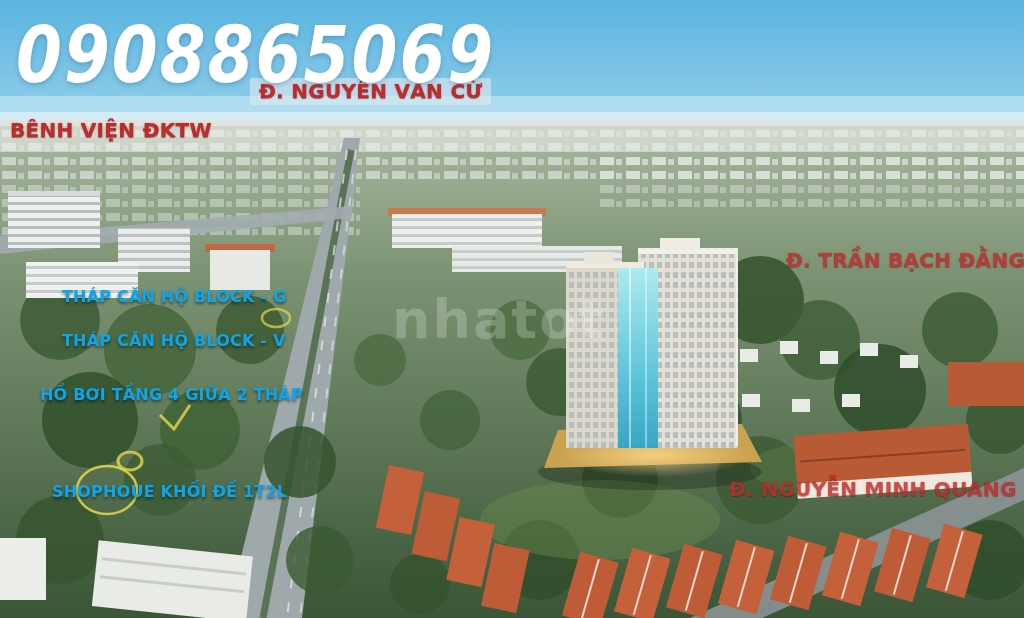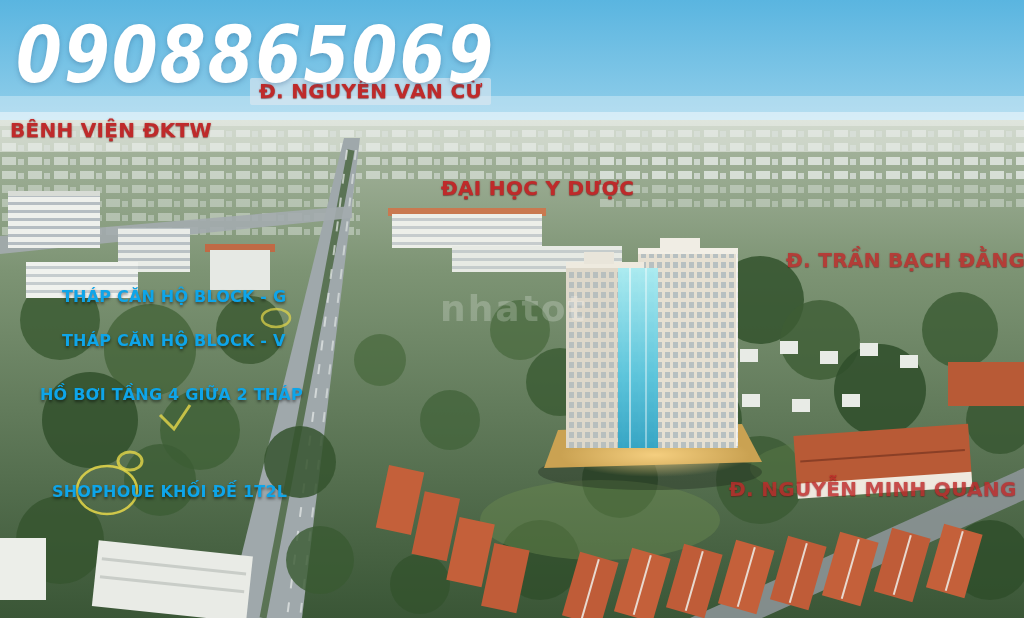--- a/index.html
+++ b/index.html
@@ -12,22 +12,22 @@
     font-size:66px;font-style:italic;font-weight:bold;letter-spacing:2px;white-space:nowrap;
     transform:scaleY(1.18);transform-origin:top left;
     text-shadow:0 2px 5px rgba(50,90,130,.35);}
   .red-label{position:absolute;z-index:5;font-weight:bold;font-size:20px;color:#bf2a2a;
     white-space:nowrap;letter-spacing:.3px;
     text-shadow:0 1px 1px rgba(90,10,10,.5),0 0 2px rgba(140,30,30,.35);}
   .backdrop{background:rgba(222,233,240,.62);padding:1px 9px 2px;border-radius:2px;}
   .white-label{position:absolute;z-index:5;font-weight:bold;font-size:16px;color:#0ea5e9;
     white-space:nowrap;letter-spacing:.2px;text-shadow:0 2px 3px rgba(0,0,0,.5);}
   .faded{opacity:.82;text-align:center;}
-  .watermark{position:absolute;left:392px;top:288px;z-index:1;font-size:36px;font-weight:bold;
-    color:rgba(255,255,255,.22);letter-spacing:2px;margin-left:48px;}
+  .watermark{position:absolute;left:392px;top:288px;z-index:1;font-size:54px;font-weight:bold;
+    color:rgba(255,255,255,.22);letter-spacing:2px;}
 
   
   .leader{position:absolute;z-index:2;height:5px;border-radius:3px;
     background:linear-gradient(180deg,#efbdb7,#d questionable 0 0;background:linear-gradient(180deg,#efbdb7,#d29490);
     box-shadow:0 1px 1px rgba(0,0,0,.18);}
 
   
   .pin-wrap{position:absolute;z-index:4;display:flex;flex-direction:column;align-items:center;
     transform:translateX(-50%);}
   .pin{position:relative;width:25px;height:25px;
@@ -288,21 +288,20 @@
     <div class="pin"></div>
     <div class="pin-ring"></div>
   </div>
   <div class="pin-wrap" style="left:867px;top:512px;">
     <div class="pin"></div>
     <div class="pin-ring"></div>
   </div>
 
   <div class="red-label backdrop" style="left:250px;top:78px;">Đ. NGUYỄN VĂN CỪ</div>
   <div class="red-label" style="left:10px;top:118px;">BÊNH VIỆN ĐKTW</div>
-  <div class="red-label" style="left:441px;top:176px;">ĐẠI HỌC Y DƯỢC</div>
   <div class="red-label faded" style="left:786px;top:248px;">Đ. TRẦN BẠCH ĐẰNG</div>
   <div class="red-label faded" style="left:729px;top:477px;">Đ. NGUYỄN  MINH QUANG</div>
 
   <div class="white-label" style="left:62px;top:287px;">THÁP CĂN HỘ BLOCK - G</div>
   <div class="white-label" style="left:62px;top:331px;">THÁP CĂN HỘ BLOCK - V</div>
   <div class="white-label" style="left:40px;top:385px;">HỒ BƠI TẦNG 4 GIỮA 2 THÁP</div>
   <div class="white-label" style="left:52px;top:482px;">SHOPHOUE  KHỐI ĐẾ 1T2L</div>
 
   <div class="watermark">nhatot</div>
 

